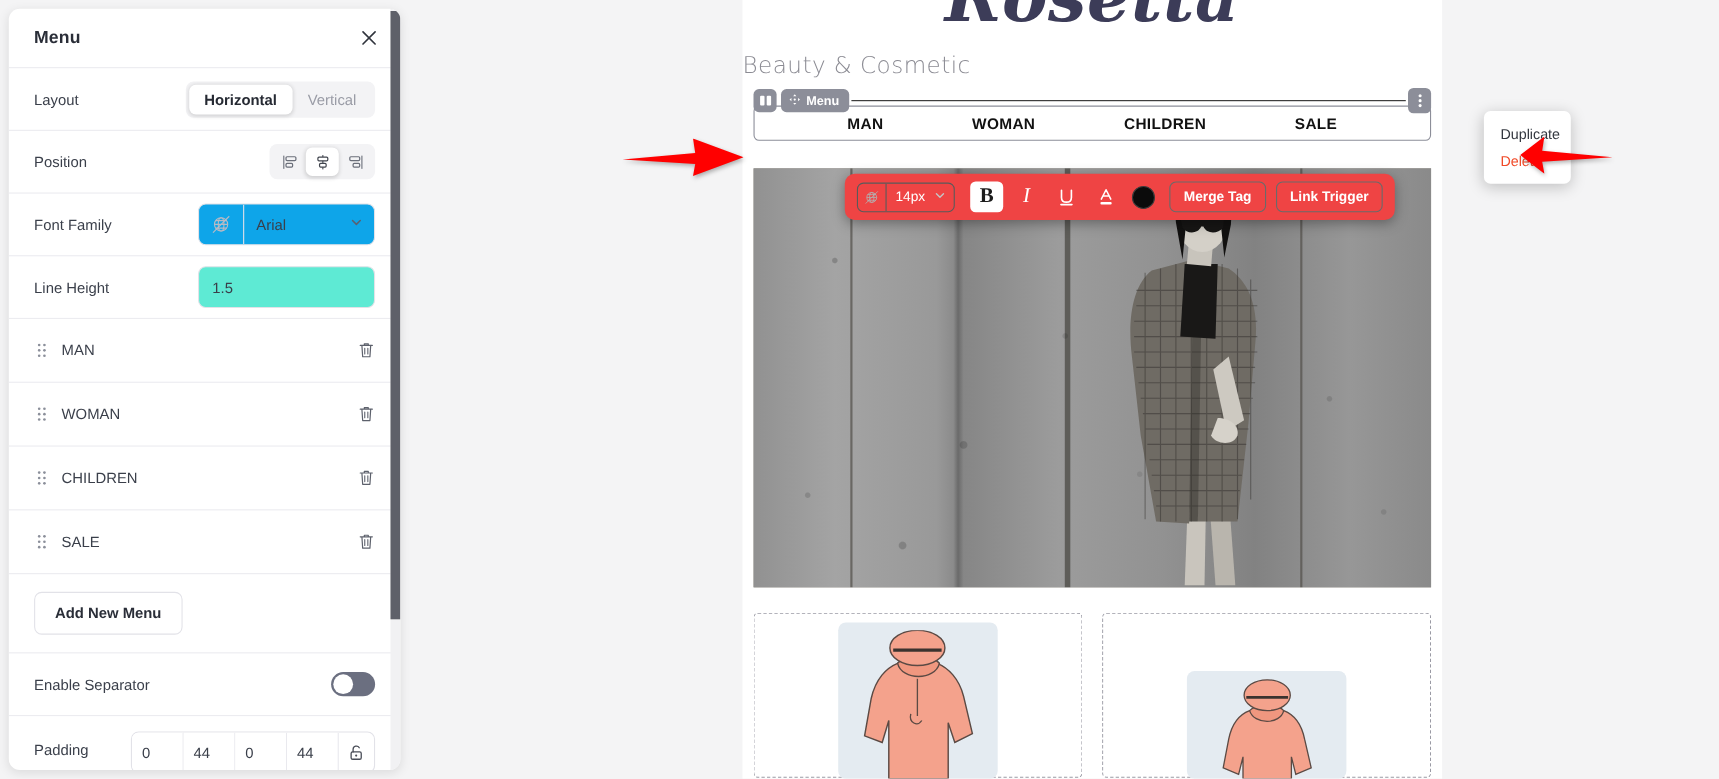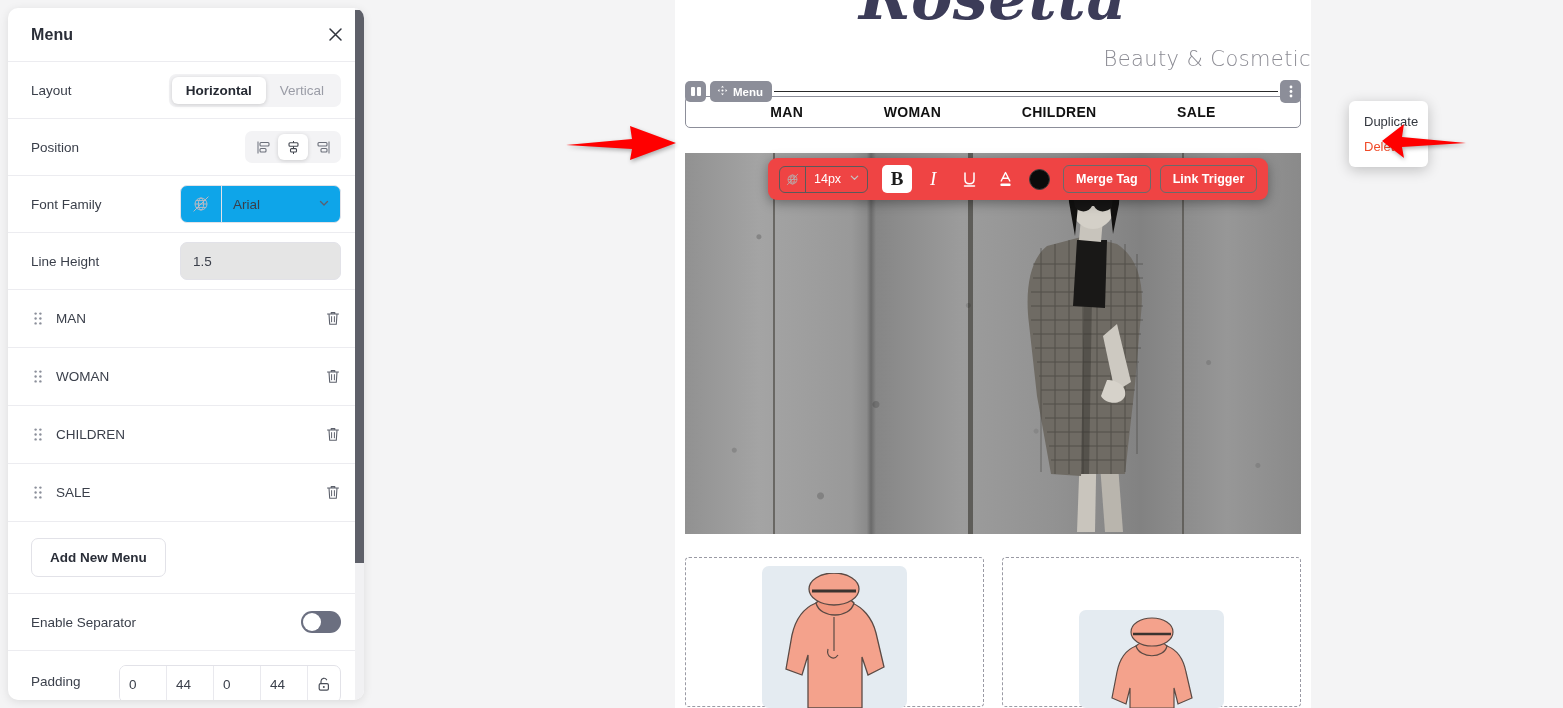--- a/index.html
+++ b/index.html
@@ -73,21 +73,21 @@
     border-right: 1px solid #e2e2e8; cursor: pointer;
   }
   .ff-select {
     flex: 1; display: flex; align-items: center; justify-content: space-between;
     padding: 0 10px 0 11px; cursor: pointer;
   }
   .ff-value { font-size: 13.5px; color: #3a3f4a; }
 
   .input-box {
     width: 161px; height: 38px; border: 1px solid #e2e2e8; border-radius: 7px;
-    background: #e5e5e5; font-size: 13.5px; color: #3a3f4a;
+    background: #5eead4; font-size: 13.5px; color: #3a3f4a;
     padding: 0 12px; font-family: "Liberation Sans", sans-serif;
     outline: none;
   }
 
   
   .mrow {
     display: flex; align-items: center; padding: 0 23px;
     min-height: 58px; border-bottom: 1px solid #ececf0;
   }
   .drag-dots { width: 14px; display: flex; justify-content: center; cursor: grab; }
@@ -144,21 +144,21 @@
     position: absolute; left: 675px; top: 0; width: 636px; height: 708px;
     background: #ffffff;
   }
   .brand {
     text-align: center; font-family: "DejaVu Serif", serif;
     font-style: italic; font-weight: 700;
     font-size: 62px; color: #3c3c58; letter-spacing: .5px;
     margin-top: -33px; line-height: 1;
   }
   .brand-sub {
-    text-align: right; font-size: 21px; color: #8b8b93;
+    text-align: left; font-size: 21px; color: #8b8b93;
     margin-top: 18px; font-family: "DejaVu Sans", sans-serif;
     letter-spacing: .4px; font-weight: 300;
   }
 
   
   .block-wrap { position: relative; margin: 25px 10px 0; }
   .block-toolbar {
     position: absolute; top: -16px; left: 0; right: 0;
     display: flex; align-items: center; pointer-events: none;
   }

